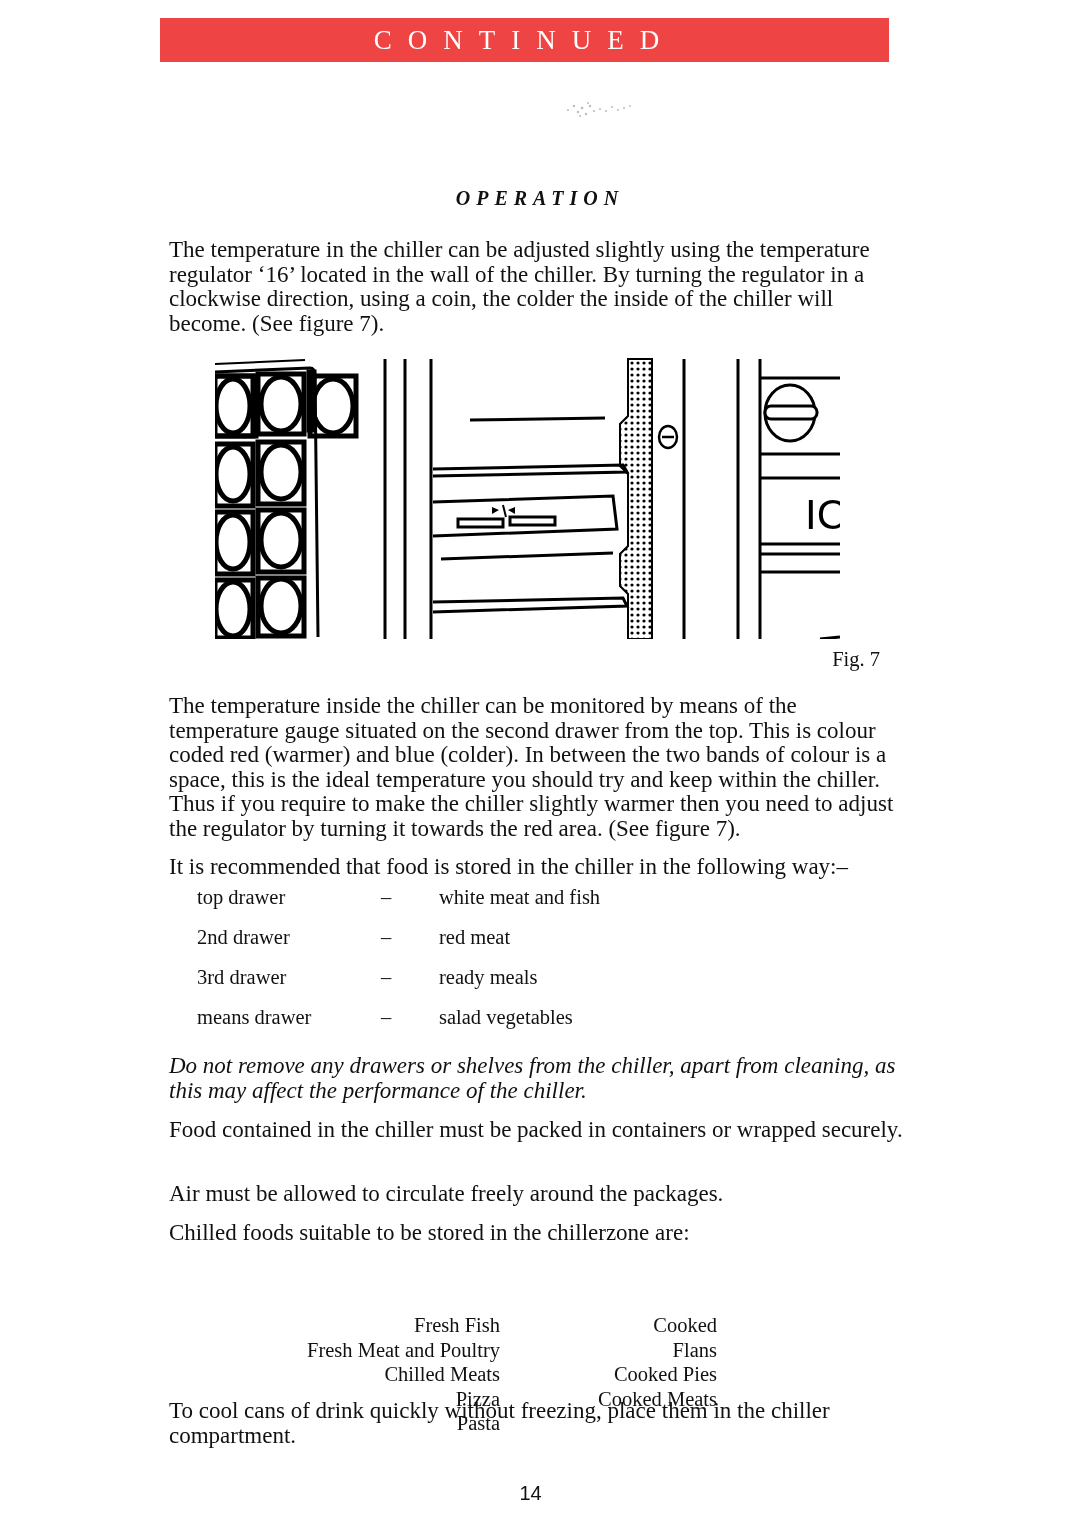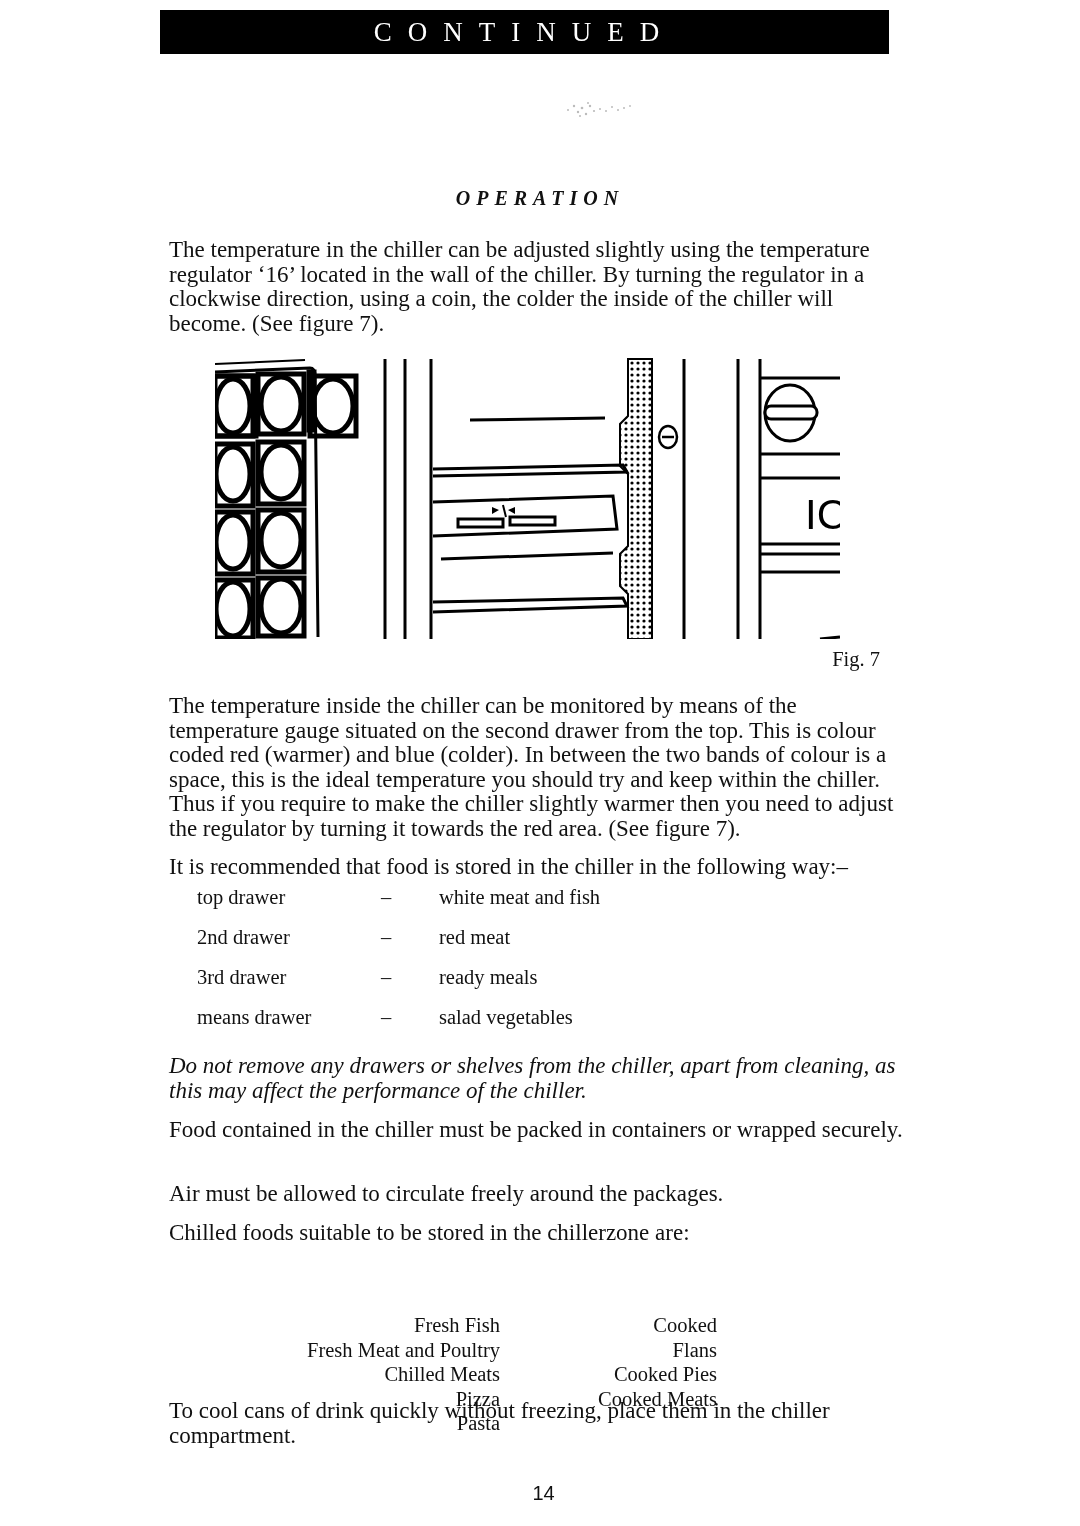--- a/index.html
+++ b/index.html
@@ -1,19 +1,19 @@
 <!DOCTYPE html>
 <html><head>
 <meta charset="utf-8">
 <style>
   html, body { margin: 0; padding: 0; background: #ffffff; }
   body { width: 1080px; height: 1526px; position: relative; overflow: hidden;
          font-family: "Liberation Serif", "DejaVu Serif", serif; color: #111; }
-  .banner { position: absolute; left: 160px; top: 10px; width: 729px; height: 44px;
-            background: #000000; color: #fff; text-align: center;
+  .banner { position: absolute; left: 160px; top: 18px; width: 729px; height: 44px;
+            background: #ef4444; color: #fff; text-align: center;
             font-family: "Liberation Serif", serif; font-size: 27px; letter-spacing: 16px;
             line-height: 44px; }
   .deco { position: absolute; left: 560px; top: 98px; width: 75px; height: 24px; }
   .section-title { position: absolute; left: 0; width: 1080px; top: 187px; text-align: center;
             font-style: italic; font-weight: bold; font-size: 20px; letter-spacing: 6px; }
   .para { position: absolute; left: 161px; width: 740px; font-size: 23px; line-height: 24.5px; margin: 8px; }
   #p1 { top: 230px; }
   .figure { position: absolute; left: 215px; top: 354px; width: 625px; height: 285px; }
   .fig-caption { position: absolute; left: 12px; width: 868px; top: 648px; text-align: right; font-size: 20.5px; }
   #p2 { top: 686px; }
@@ -27,21 +27,21 @@
   #p4 { top: 1046px; font-style: italic; }
   #p5 { top: 1110px; }
   #p6 { top: 1174px; }
   #p7 { top: 1213px; }
   .food-col { position: absolute; top: 1313px; font-size: 20.5px; line-height: 24.5px; text-align: right; }
   .food-col div { height: 24.5px; }
   #food-left { left: 307px; }
   #food-right { left: 598px; }
   #p8 { top: 1391px; }
   .page-num { position: absolute; left: 0; width: 1061px; top: 1482px; text-align: center;
-              font-family: "Liberation Sans", sans-serif; font-size: 20px; padding-left: 13px; }
+              font-family: "Liberation Sans", sans-serif; font-size: 20px; }
 </style>
 </head>
 <body>
 
 <div class="banner">CONTINUED</div>
 
 <svg class="deco" viewBox="0 0 75 24">
   <g fill="#bbb">
     <circle cx="8" cy="12" r="1"></circle>
       <circle cx="14" cy="8" r="1.2"></circle>

